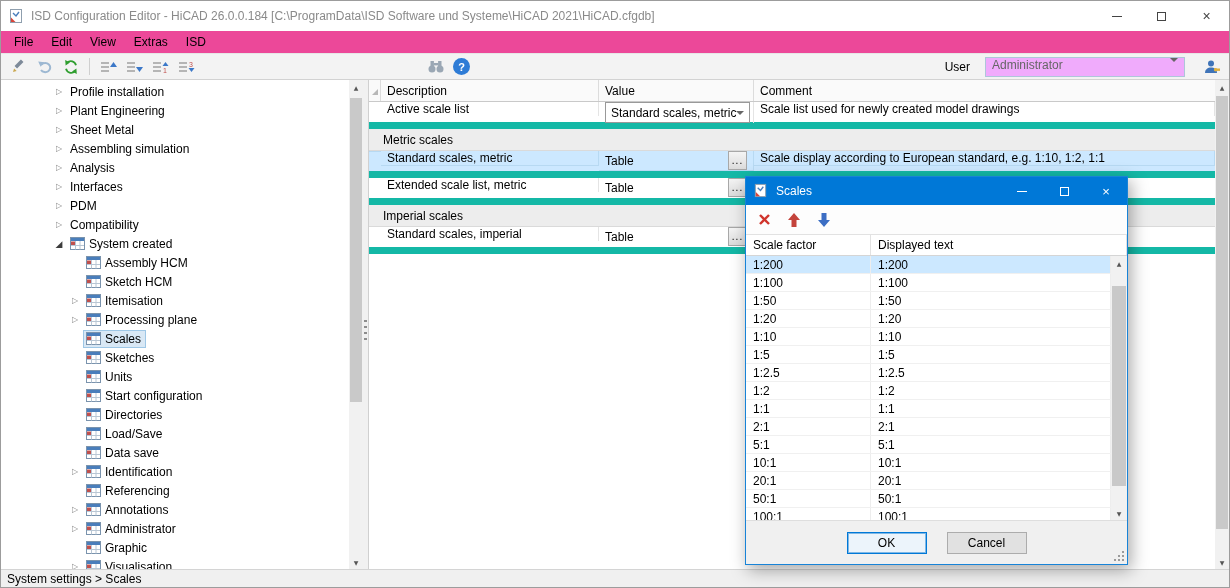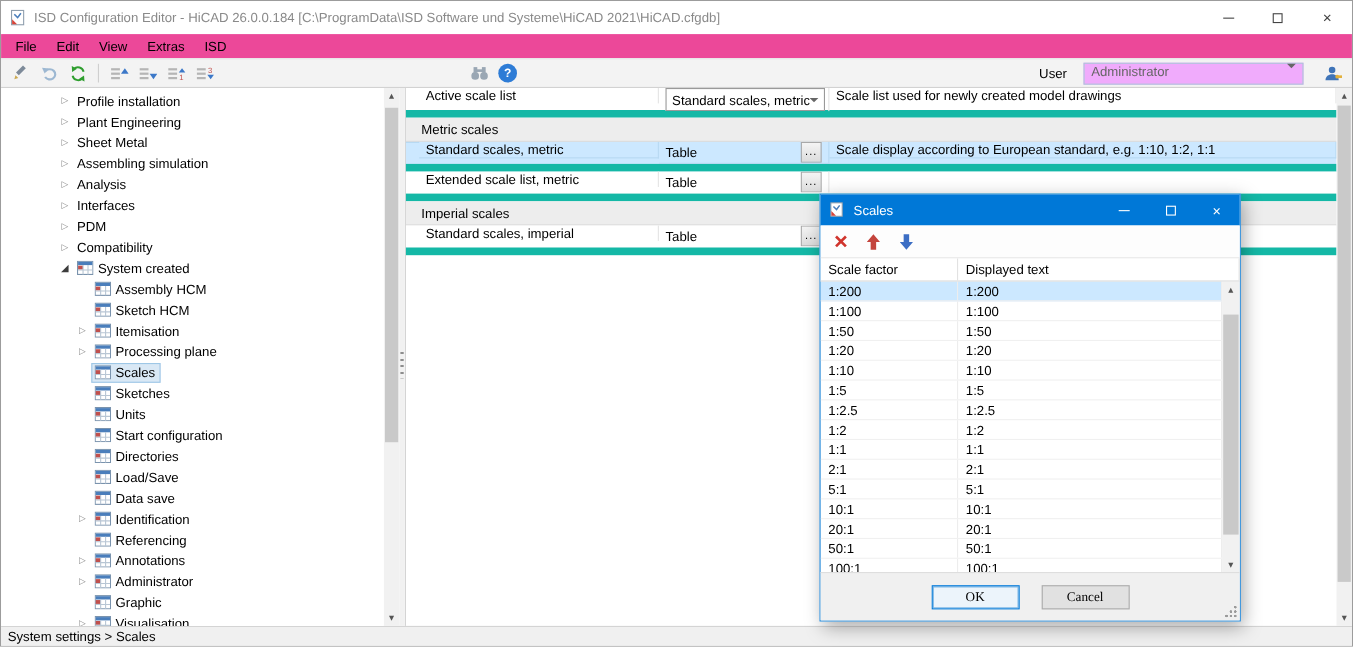--- a/index.html
+++ b/index.html
@@ -96,21 +96,21 @@
   .c1{width:125px;flex:0 0 125px}
   .c2{flex:1}
   .dlg-rows{position:absolute;top:21px;bottom:0;left:0;right:16px;overflow:hidden}
   .dlg-row{height:18px;display:flex;border-bottom:1px solid #f0f0f0;align-items:center}
   .dlg-row .c{padding:1px 7px;border-right:1px solid #ededed;overflow:hidden;white-space:nowrap;height:100%;display:flex;align-items:center}
   .dlg-row.selected{background:#cce8ff}
   .dlg-scroll{position:absolute;top:21px;bottom:0;right:0;width:16px;background:#f1f1f1;display:flex;flex-direction:column;align-items:center}
   .dlg-scroll .vs-track{width:16px}
   .dlg-thumb{top:16px;height:200px}
   .dlg-buttons{flex:0 0 44px;background:#f0f0f0;border-top:1px solid #dedede;display:flex;align-items:center;justify-content:center;gap:20px;position:relative}
-  .btn{width:80px;height:22px;background:#e1e1e1;border:1px solid #acacac;font-size:12px;font-family:Liberation Serif, serif;cursor:default}
+  .btn{width:80px;height:22px;background:#e1e1e1;border:1px solid #acacac;font-size:12px;font-family:Liberation Sans, sans-serif;cursor:default}
   .btn.ok{background:#ecf4fb;border:1px solid #0078d7;box-shadow:inset 0 0 0 1px #7fb8e6}
   .grip-dots{position:absolute;right:2px;bottom:2px;width:12px;height:12px;
     background:
       radial-gradient(circle at 2px 10px,#9a9a9a 1px,transparent 1.4px),
       radial-gradient(circle at 6px 10px,#9a9a9a 1px,transparent 1.4px),
       radial-gradient(circle at 10px 10px,#9a9a9a 1px,transparent 1.4px),
       radial-gradient(circle at 6px 6px,#9a9a9a 1px,transparent 1.4px),
       radial-gradient(circle at 10px 6px,#9a9a9a 1px,transparent 1.4px),
       radial-gradient(circle at 10px 2px,#9a9a9a 1px,transparent 1.4px)}
 </style>
@@ -583,20 +583,28 @@
         </span>
       <span class="vs-arrow">▼</span>
     </div>
 
     <div class="splitter">
         <span class="grip"></span>
       </div>
 
     <div class="mainpanel">
       <div class="settings-table">
+        <div class="thead">
+          <div class="cell marker">
+              <span class="corner"></span>
+            </div>
+          <div class="cell desc">Description</div>
+          <div class="cell value">Value</div>
+          <div class="cell comment">Comment</div>
+        </div>
         <div class="tbody">
             <div class="item-row">
               <div class="cell marker"></div>
               <div class="cell desc">Active scale list</div>
               <div class="cell value">
                 <div class="mini-combo">
                   <span class="mc-text">Standard scales, metric</span>
                   <span class="mc-arrow"></span>
                 </div>
               </div>

